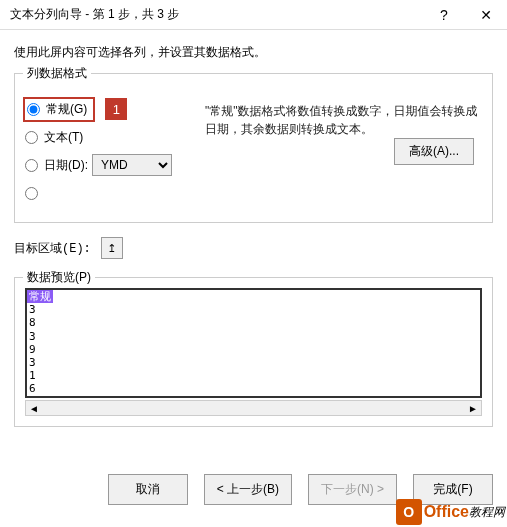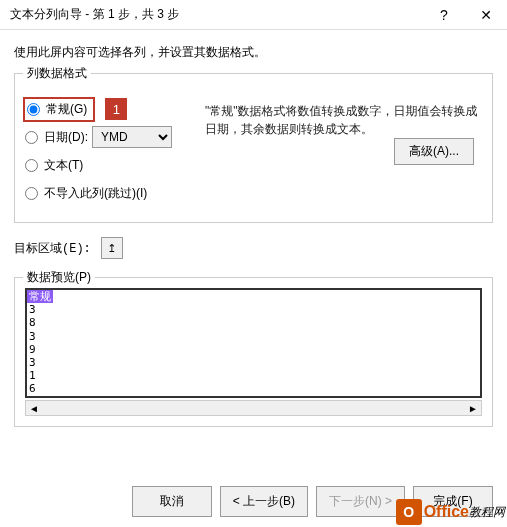--- a/index.html
+++ b/index.html
@@ -126,24 +126,24 @@
       background: #f0f0f0;
       display: flex;
       align-items: center;
       justify-content: space-between;
       border: 1px solid #ccc;
     }
     .hscroll .arr { width: 16px; text-align: center; font-size: 10px; }
     .hscroll .track { flex:1; height: 100%; }
     .button-row {
       position: absolute;
-      bottom: 10px;
+      bottom: 22px;
       right: 14px;
       display: flex;
-      gap: 8px;
+      gap: 16px;
     }
     .btn-main {
       border: 1px solid #999;
       background: #f0f0f0;
       padding: 6px 12px;
       font-size: 12px;
       cursor: pointer;
       min-width: 80px;
     }
     .btn-disabled { color: #999; }
@@ -185,32 +185,31 @@
       <div class="format-left">
         <div class="radio-row">
           <span class="highlight-box">
             <input type="radio" checked="" style="">
             <span>常规(G)</span>
           </span>
           <span class="callout">1</span>
         </div>
         <div class="radio-row">
           <input type="radio" style="">
+          <span>文本(T)</span>
+        </div>
+        <div class="radio-row">
+          <input type="radio" style="">
           <span>日期(D):</span>
           <select class="dropdown">
             <option>YMD</option>
           </select>
         </div>
         <div class="radio-row">
           <input type="radio" style="">
-          <span>文本(T)</span>
-        </div>
-        <div class="radio-row">
-          <input type="radio" style="">
-          <span>不导入此列(跳过)(I)</span>
         </div>
       </div>
       <div class="format-right">
         <div class="desc">"常规"数据格式将数值转换成数字，日期值会转换成日期，其余数据则转换成文本。</div>
         <button class="btn btn-adv">高级(A)...</button>
       </div>
     </div>
   </div>
 
   <div class="dest-row">

